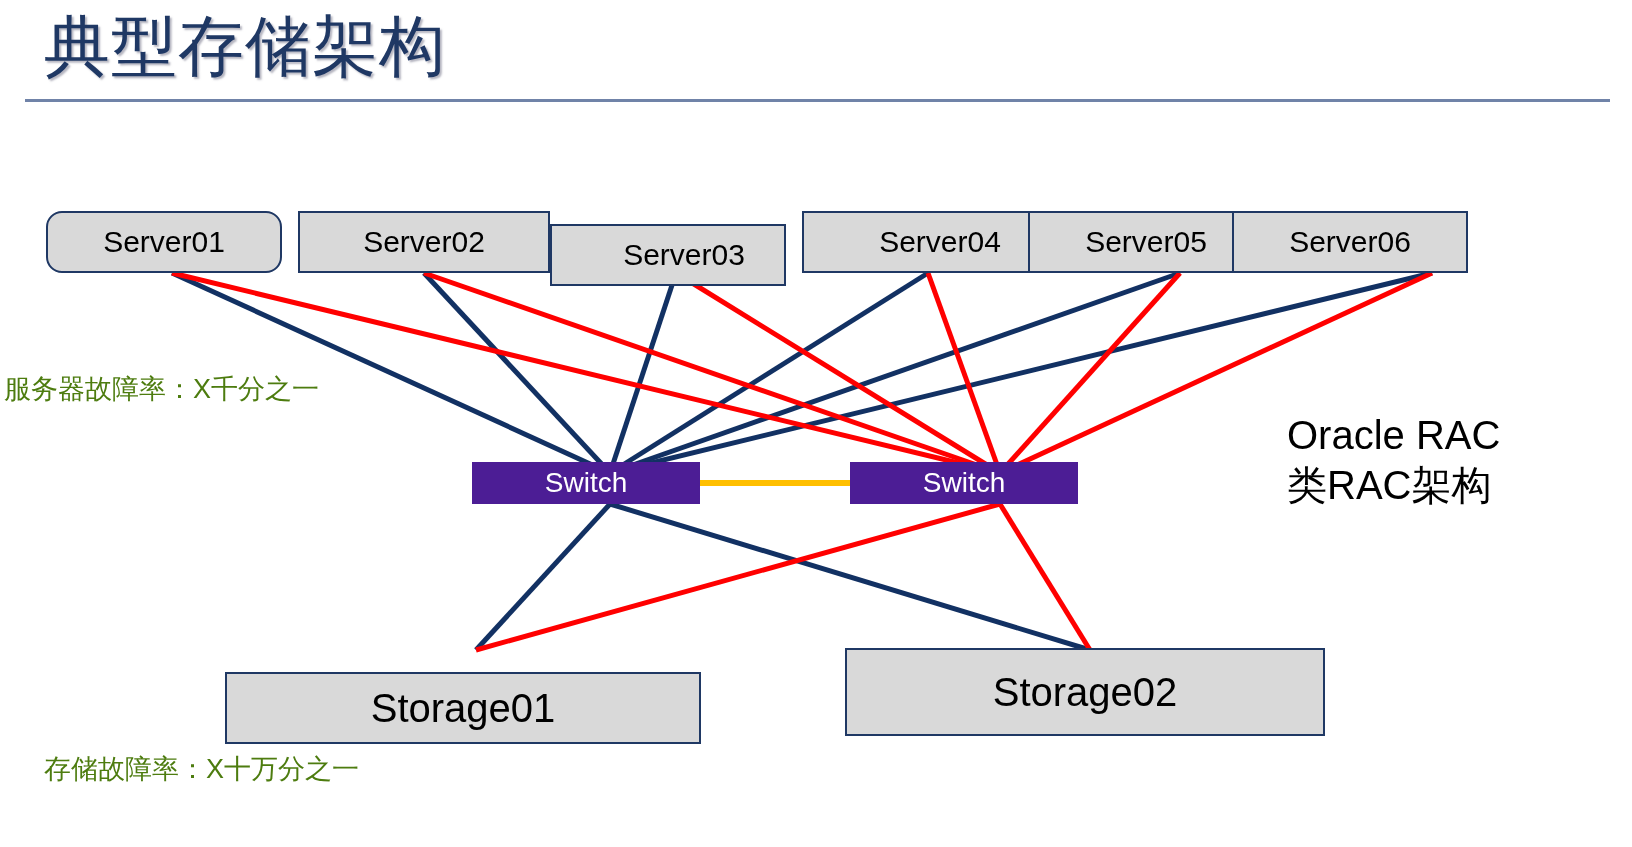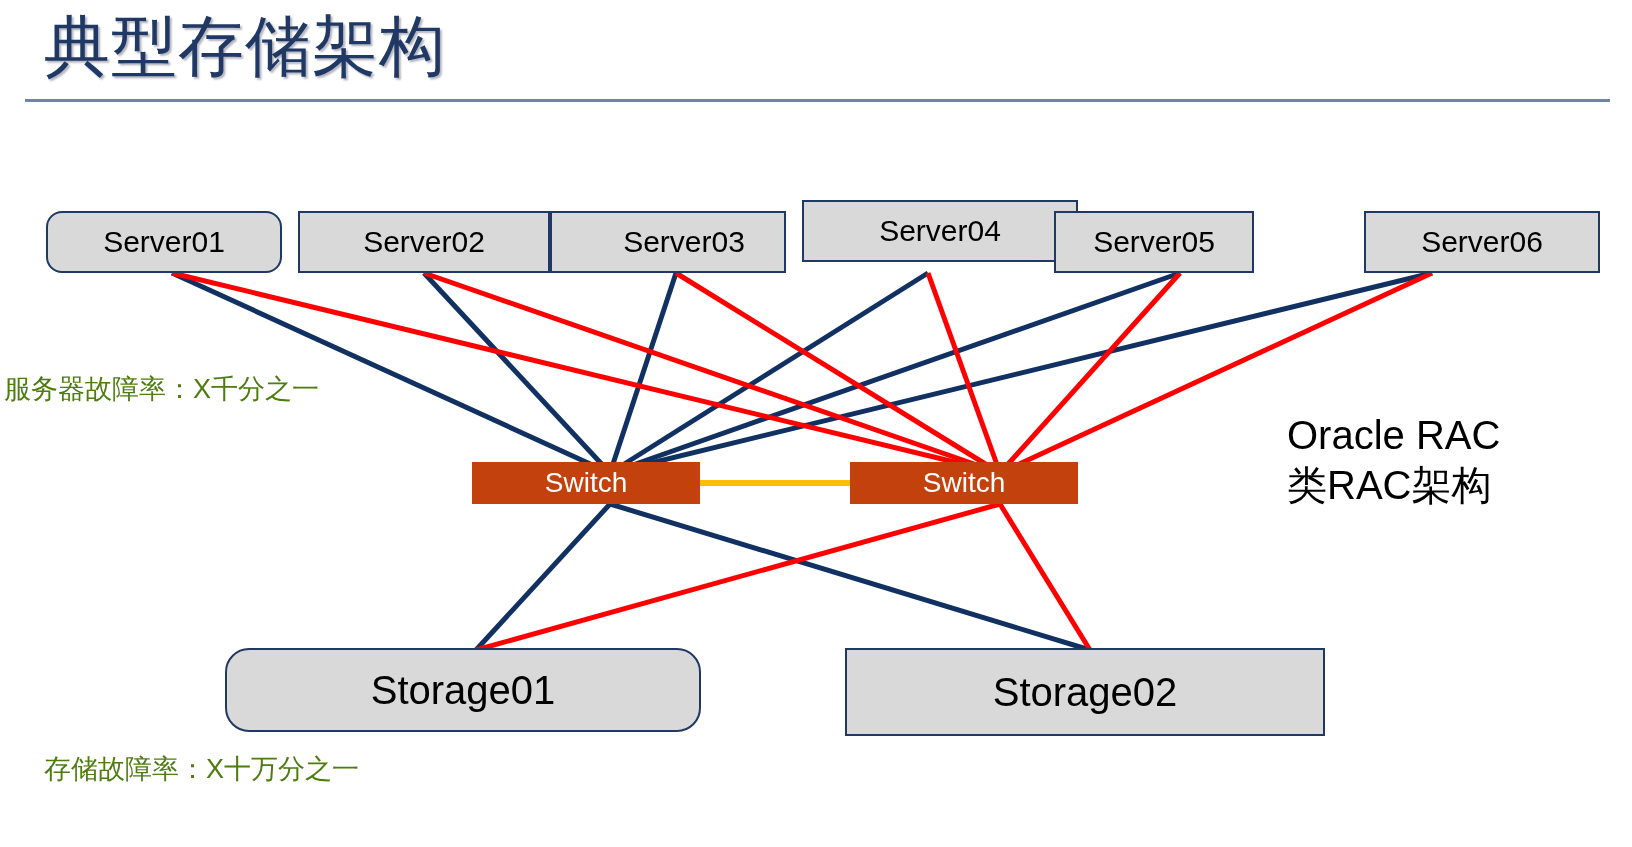--- a/index.html
+++ b/index.html
@@ -62,21 +62,21 @@
     text-align: center;
   }
   .server-box {
     background: #D9D9D9;
     border: 2px solid #1F3864;
     height: 62px;
     color: #000000;
     font-size: 30px;
   }
   .switch-box {
-    background: #c2410c;
+    background: #4c1d95;
     border: none;
     height: 42px;
     color: #FFFFFF;
     font-size: 28px;
   }
   .storage-box {
     background: #D9D9D9;
     border: 2px solid #1F3864;
     height: 46px;
     color: #000000;
@@ -132,39 +132,39 @@
       <line x1="700" y1="483" x2="850" y2="483" stroke="#FFBF00" stroke-width="6" stroke-linecap="butt"></line>
     </svg>
 
   <div id="nodes">
       <div class="node server-box" style="left: 46px; top: 211px; width: 236px; border-radius: 16px;">
         <span>Server01</span>
       </div>
       <div class="node server-box" style="left: 298px; top: 211px; width: 252px;">
         <span>Server02</span>
       </div>
-      <div class="node server-box" style="left: 550px; top: 211px; width: 236px; padding-left: 32px;">
+      <div class="node server-box" style="left: 550px; top: 224px; width: 236px; padding-left: 32px;">
         <span>Server03</span>
       </div>
-      <div class="node server-box" style="left: 802px; top: 200px; width: 276px;">
+      <div class="node server-box" style="left: 802px; top: 211px; width: 276px;">
         <span>Server04</span>
       </div>
-      <div class="node server-box" style="left: 1054px; top: 211px; width: 200px;">
+      <div class="node server-box" style="left: 1028px; top: 211px; width: 236px;">
         <span>Server05</span>
       </div>
-      <div class="node server-box" style="left: 1364px; top: 211px; width: 236px;">
+      <div class="node server-box" style="left: 1232px; top: 211px; width: 236px;">
         <span>Server06</span>
       </div>
       <div class="node switch-box" style="left: 472px; top: 462px; width: 228px;">
         <span>Switch</span>
       </div>
       <div class="node switch-box" style="left: 850px; top: 462px; width: 228px;">
         <span>Switch</span>
       </div>
-      <div class="node storage-box" style="left: 225px; top: 648px; width: 476px; height: 84px; border-radius: 24px;">
+      <div class="node storage-box" style="left: 225px; top: 672px; width: 476px; height: 72px;">
         <span>Storage01</span>
       </div>
       <div class="node storage-box" style="left: 845px; top: 648px; width: 480px; height: 88px;">
         <span>Storage02</span>
       </div>
     </div>
 
   <div class="note note-left-top">服务器故障率：X千分之一</div>
   <div class="note note-left-bot">存储故障率：X十万分之一</div>
 

